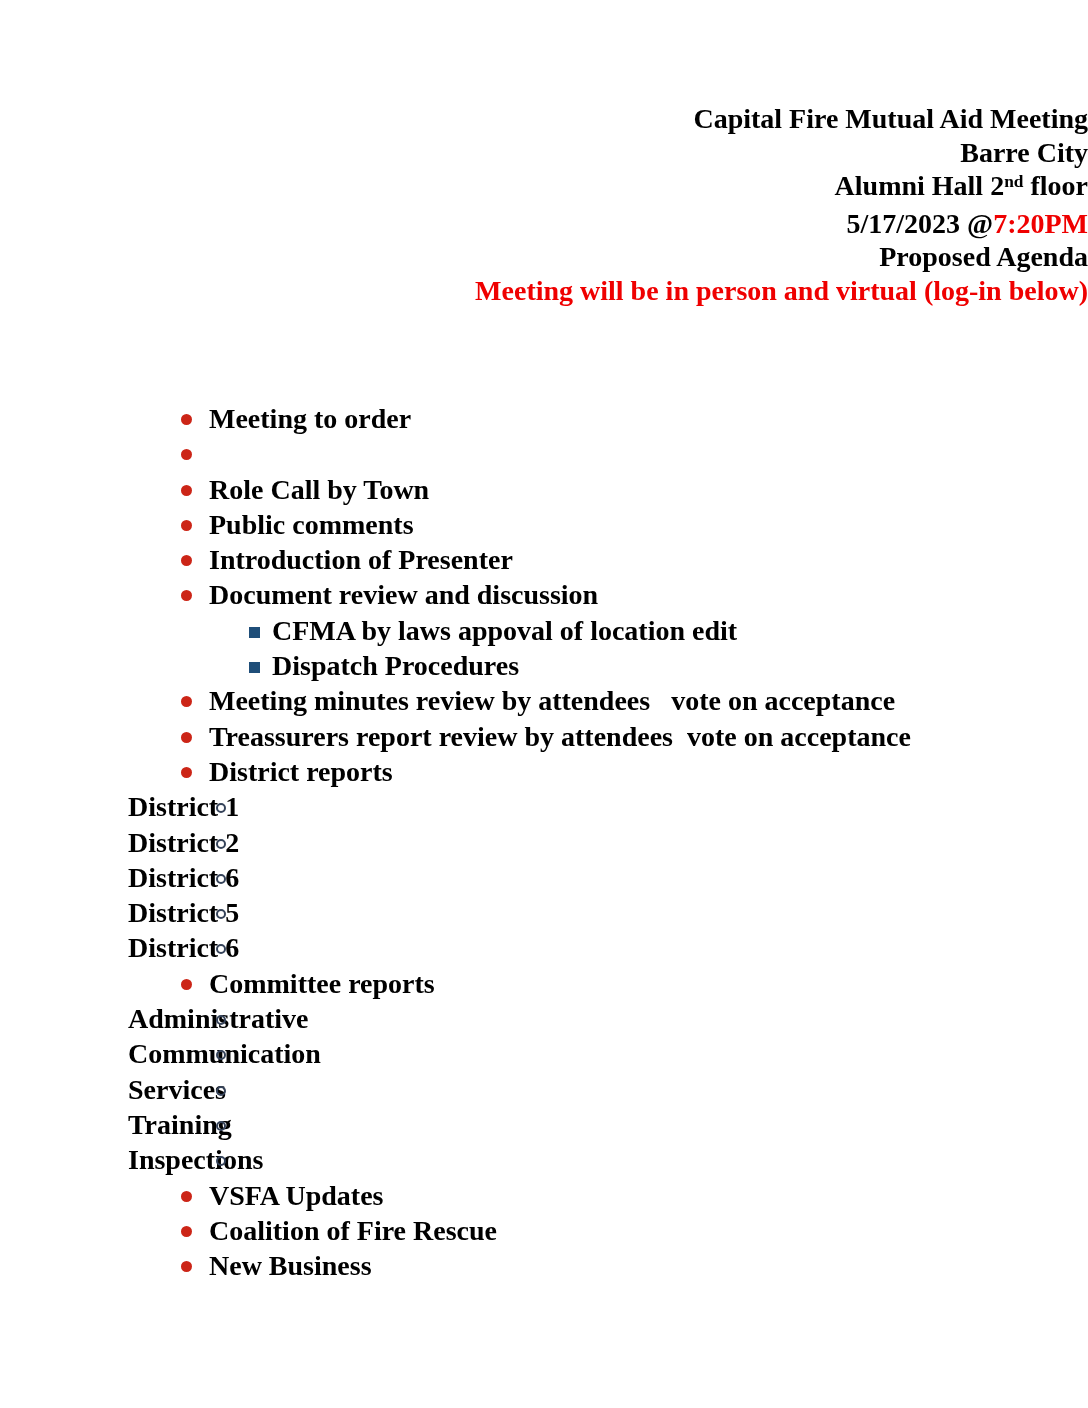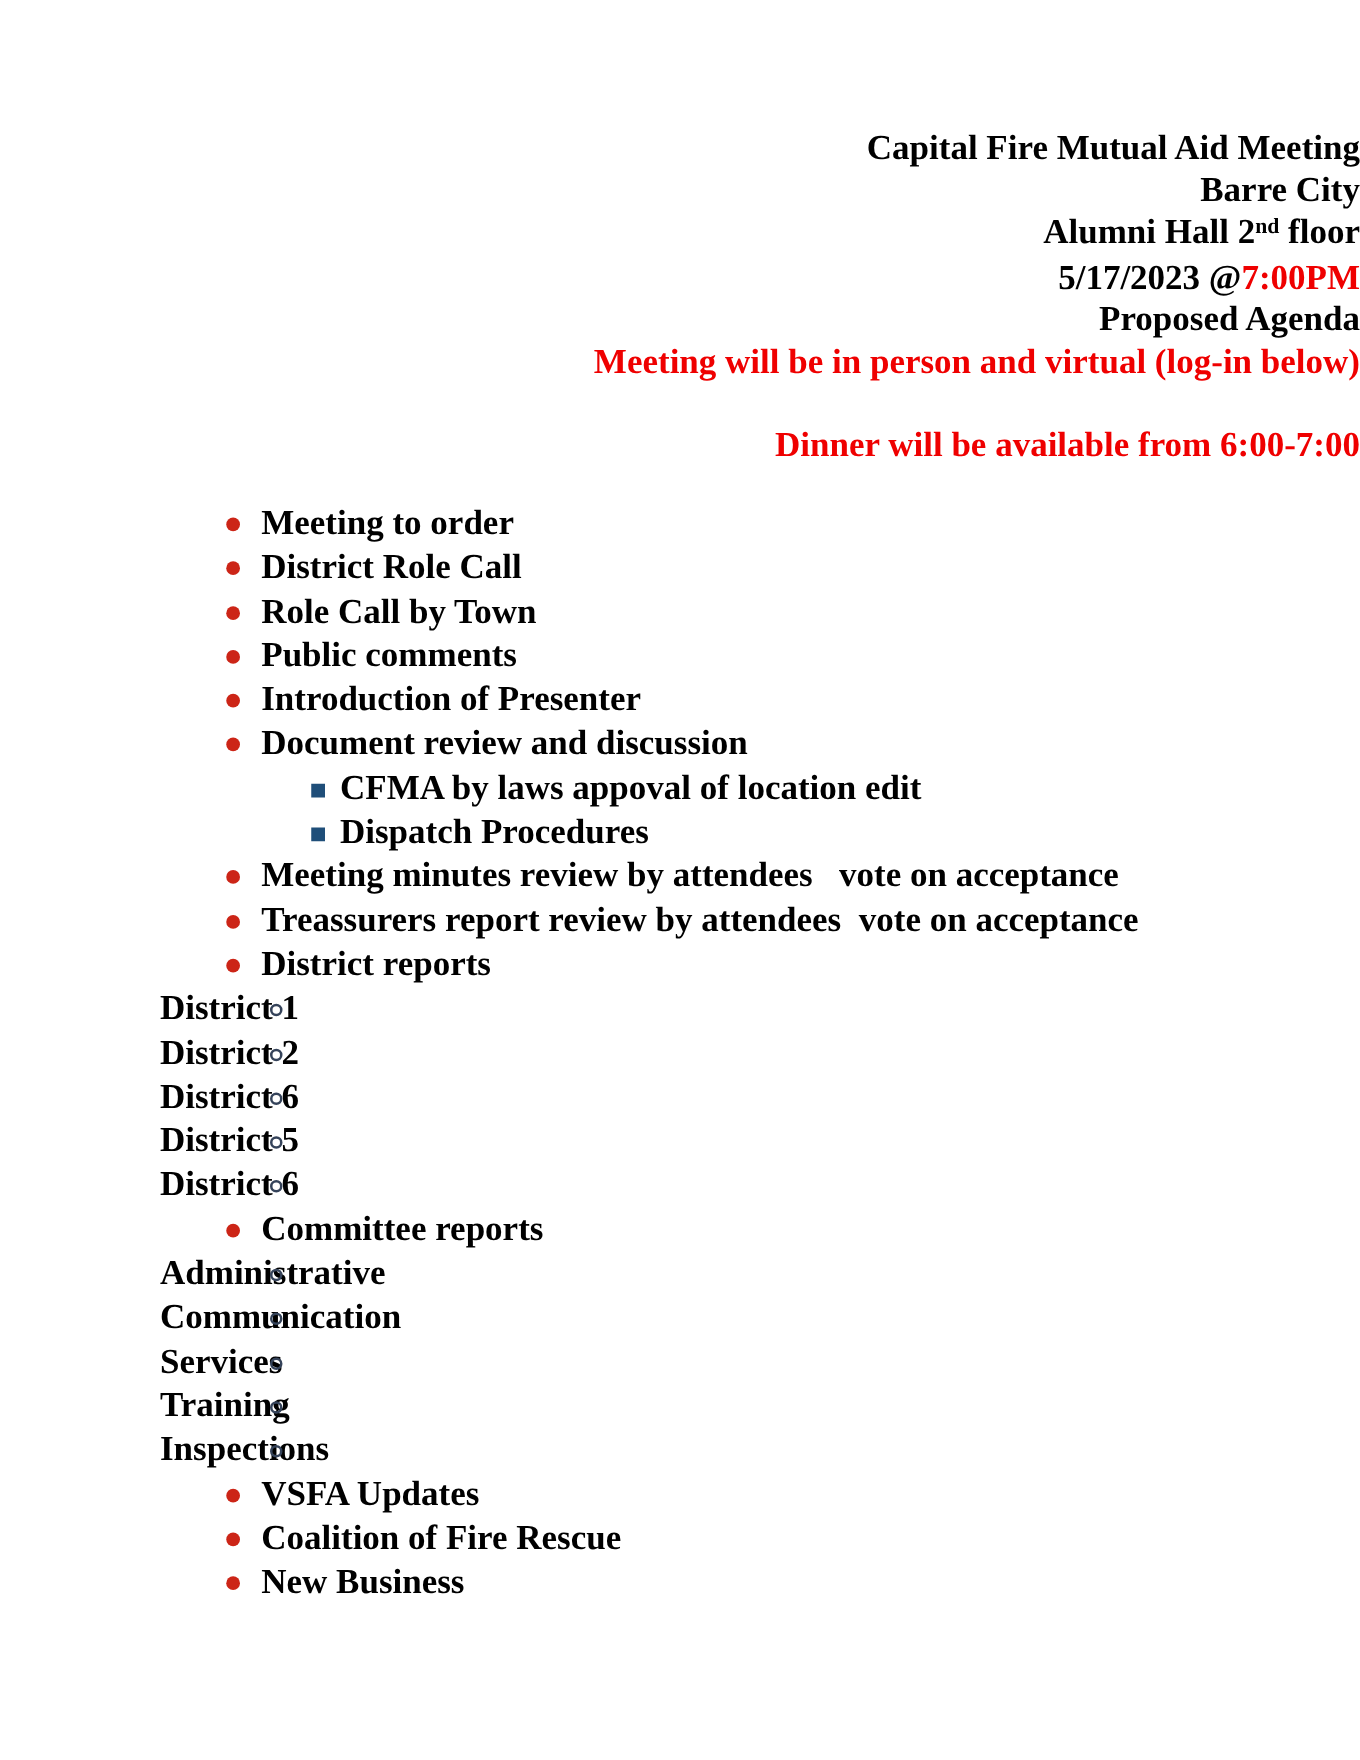--- a/index.html
+++ b/index.html
@@ -84,29 +84,28 @@
 </style>
 </head>
 <body>
 
 <div class="page">
 
   <div class="header">
     <div class="line">Capital Fire Mutual Aid Meeting</div>
     <div class="line">Barre City</div>
     <div class="line"><span>Alumni Hall 2</span><sup class="ord">nd</sup><span> floor</span></div>
-    <div class="line"><span>5/17/2023 @</span><span class="red">7:00PM</span></div>
+    <div class="line"><span>5/17/2023 @</span><span class="red">7:20PM</span></div>
     <div class="line">Proposed Agenda</div>
     <div class="line red">Meeting will be in person and virtual (log-in below)</div>
-    <div class="line red dinner-line">Dinner will be available from 6:00-7:00</div>
   </div>
 
   <div class="agenda">
       <div class="row disc"><span class="bullet"></span><span class="txt">Meeting to order</span></div>
-      <div class="row disc"><span class="bullet"></span><span class="txt">District Role Call</span></div>
+      <div class="row disc"><span class="bullet"></span></div>
       <div class="row disc"><span class="bullet"></span><span class="txt">Role Call by Town</span></div>
       <div class="row disc"><span class="bullet"></span><span class="txt">Public comments</span></div>
       <div class="row disc"><span class="bullet"></span><span class="txt">Introduction of Presenter</span></div>
       <div class="row disc"><span class="bullet"></span><span class="txt">Document review and discussion</span></div>
       <div class="row square"><span class="bullet"></span><span class="txt">CFMA by laws appoval of location edit</span></div>
       <div class="row square"><span class="bullet"></span><span class="txt">Dispatch Procedures</span></div>
       <div class="row disc"><span class="bullet"></span><span class="txt">Meeting minutes review by attendees   vote on acceptance</span></div>
       <div class="row disc"><span class="bullet"></span><span class="txt">Treassurers report review by attendees  vote on acceptance</span></div>
       <div class="row disc"><span class="bullet"></span><span class="txt">District reports</span></div>
       <div class="row circle"><span class="bullet"></span><span class="txt">District 1</span></div>

